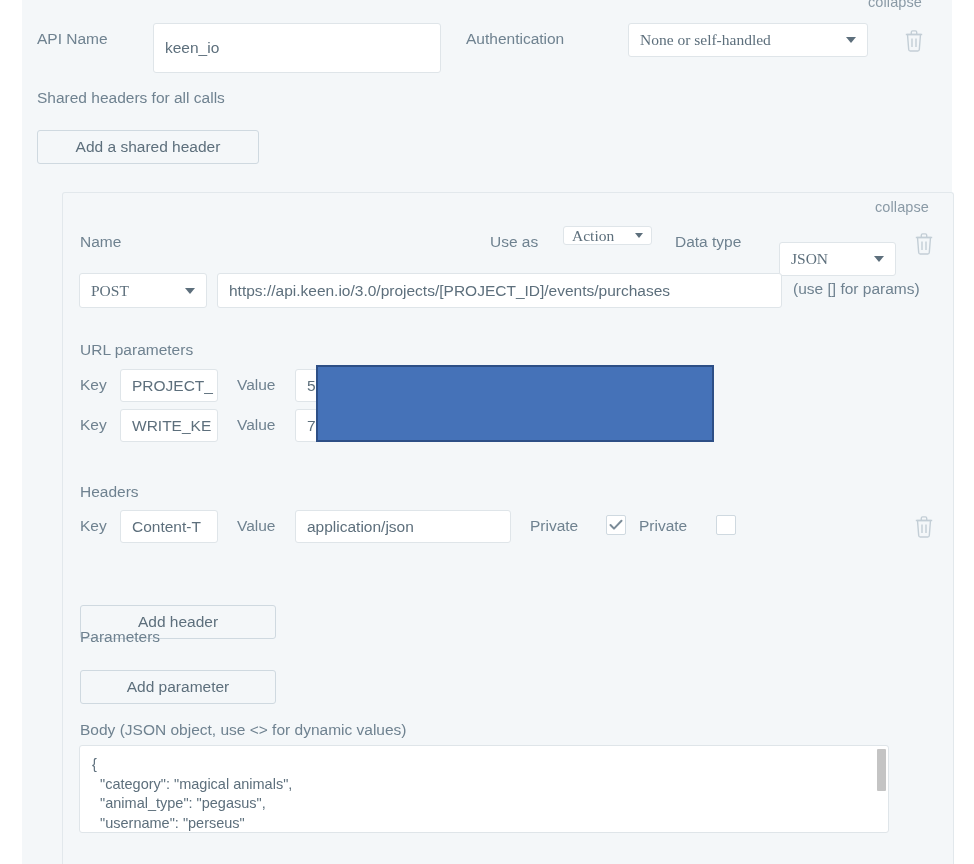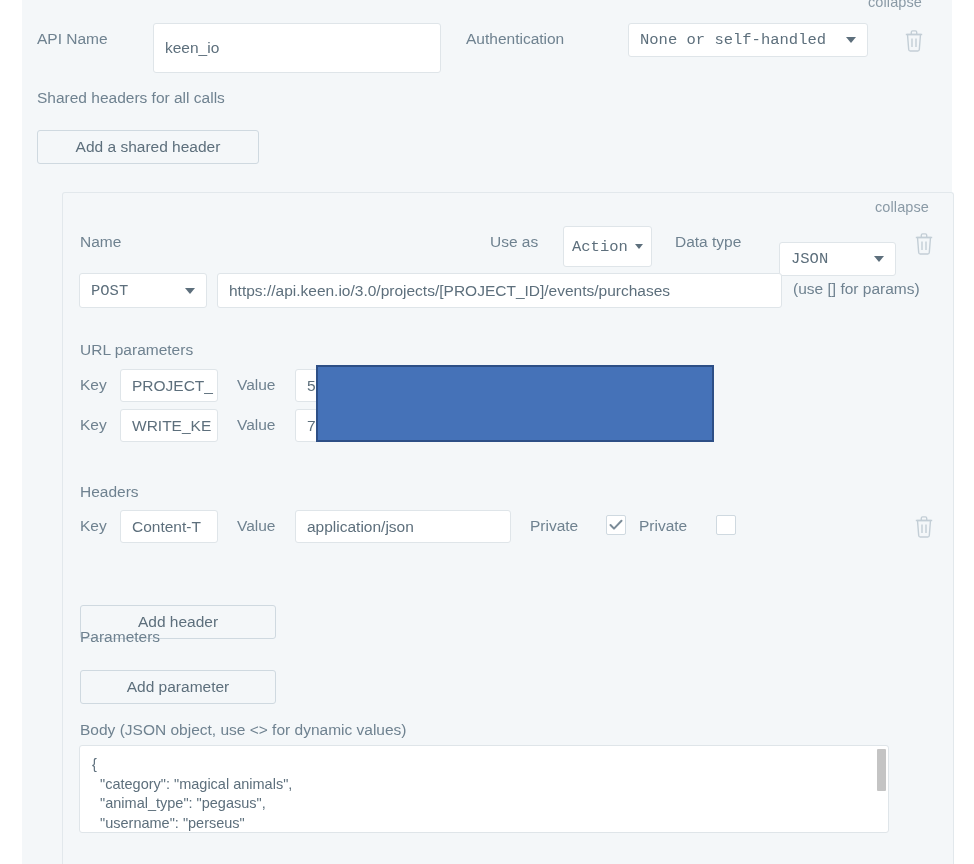--- a/index.html
+++ b/index.html
@@ -69,21 +69,21 @@
     background: #ffffff;
     border: 1px solid #dfe5e9;
     border-radius: 3px;
     font-size: 15.5px;
     color: #5d6f7c;
     display: flex;
     align-items: center;
     justify-content: space-between;
     padding: 0 11px;
     white-space: nowrap;
-    font-family: Liberation Mono, monospace;
+    font-family: Liberation Serif, serif;
   }
   .caret {
     width: 0;
     height: 0;
     border-left: 5px solid transparent;
     border-right: 5px solid transparent;
     border-top: 6px solid #5d6f7c;
     margin-left: 10px;
     flex: 0 0 auto;
   }
@@ -223,21 +223,21 @@
 
     <div class="inner-card">
 
       <div class="collapse-link" style="right:24px;top:6px;">collapse</div>
 
       <div style="position:absolute;left:17px;top:40px;" class="lbl">Name</div>
 
 
       <div style="position:absolute;left:427px;top:40px;" class="lbl">Use as</div>
 
-      <div class="selectbox" style="position:absolute;left:500px;top:33px;width:89px;height:41px;padding:0 8px;">
+      <div class="selectbox" style="position:absolute;left:500px;top:33px;width:89px;height:19px;padding:0 8px;">
         <span>Action</span>
         <span class="caret" style="margin-left:6px;border-left-width:4.5px;border-right-width:4.5px;border-top-width:5.5px;"></span>
       </div>
 
       <div style="position:absolute;left:612px;top:40px;" class="lbl">Data type</div>
 
       <div class="selectbox" style="position:absolute;left:716px;top:33px;width:117px;height:34px;margin-top:16px;">
         <span>JSON</span>
         <span class="caret"></span>
       </div>

